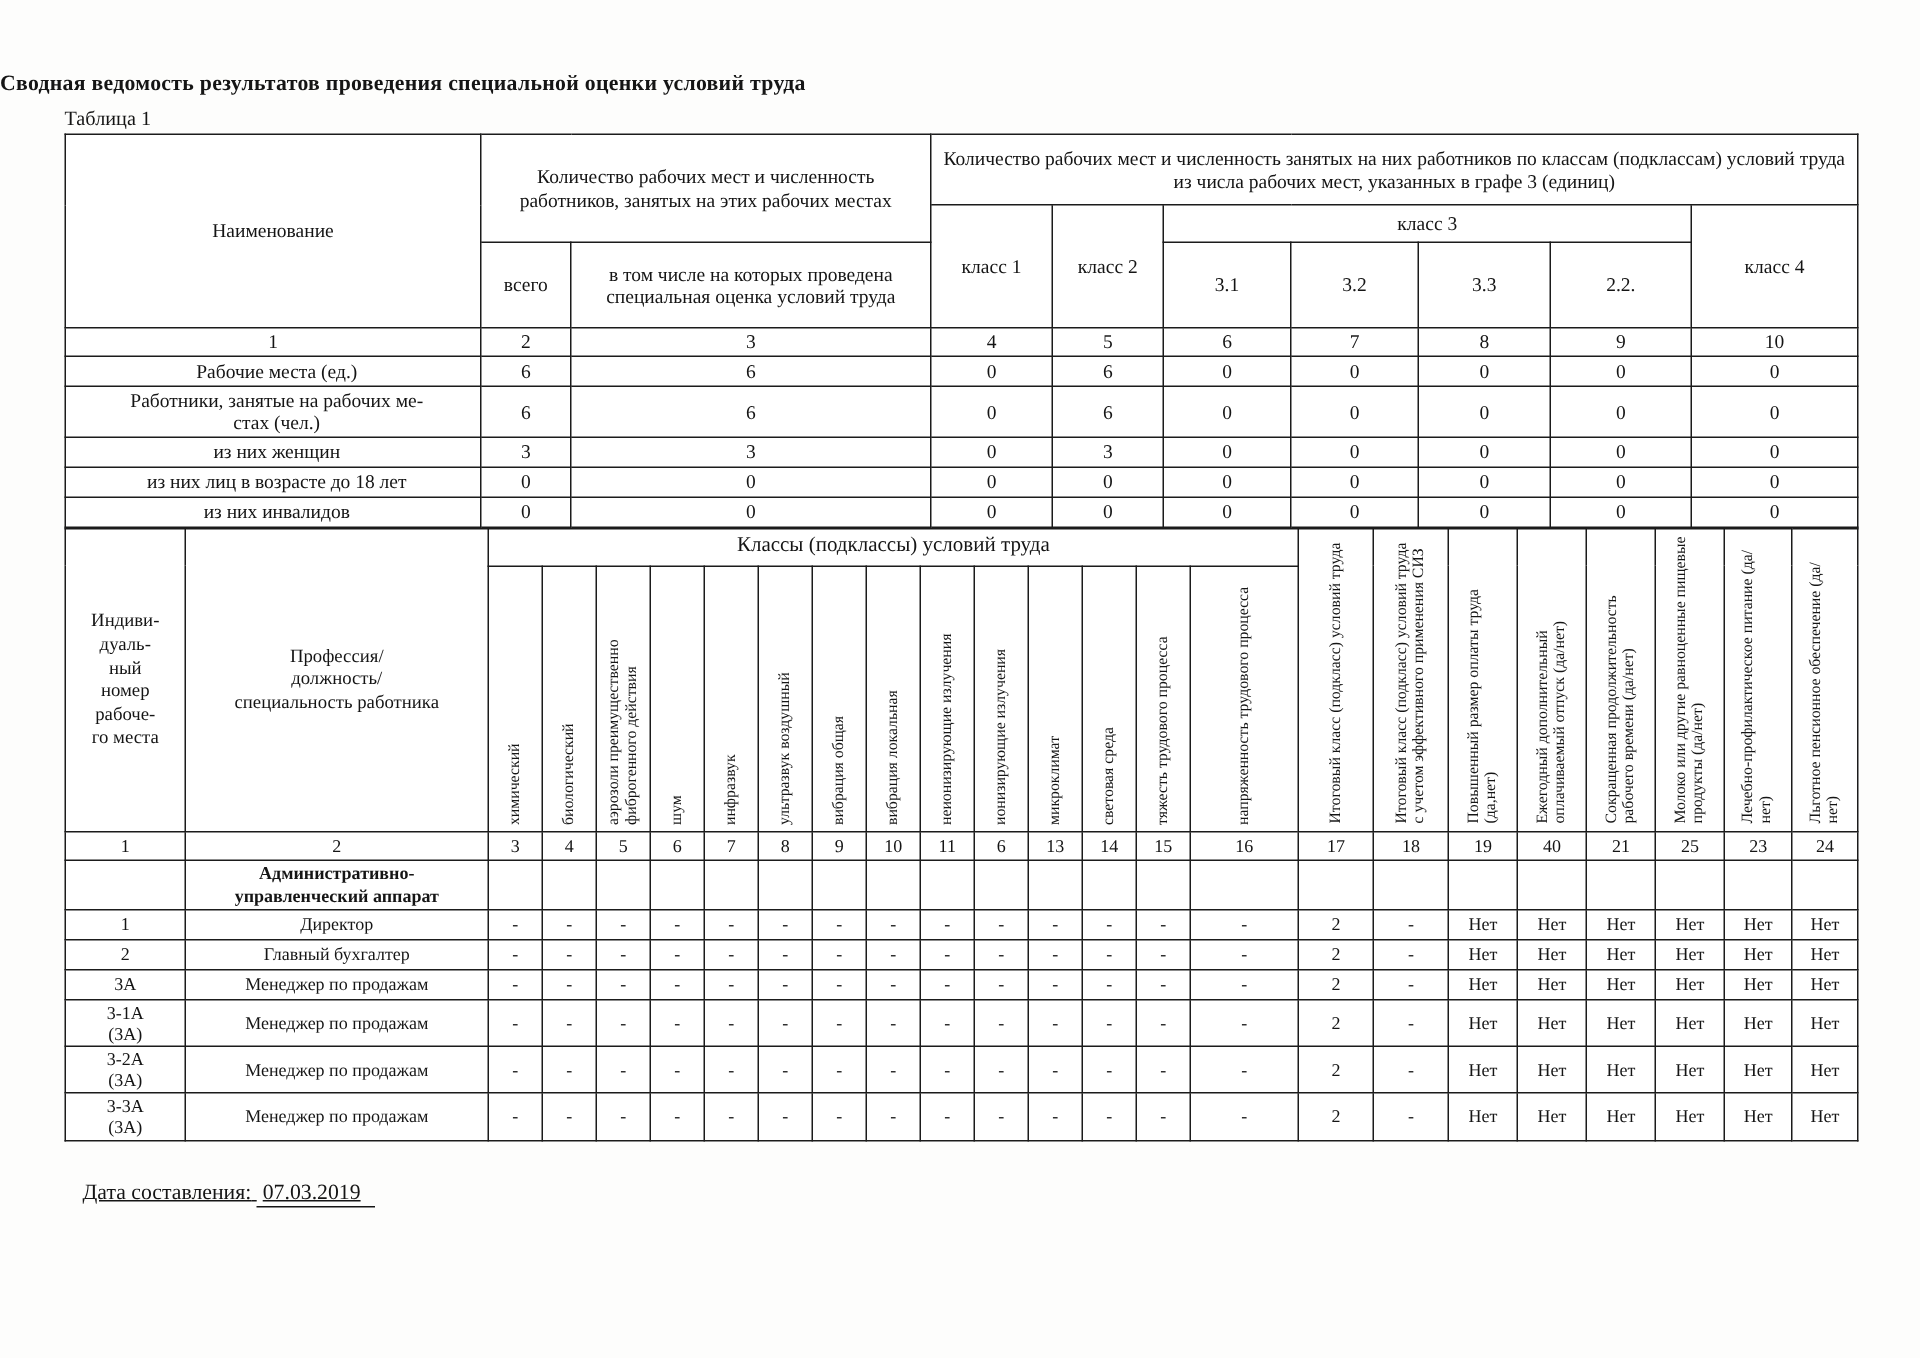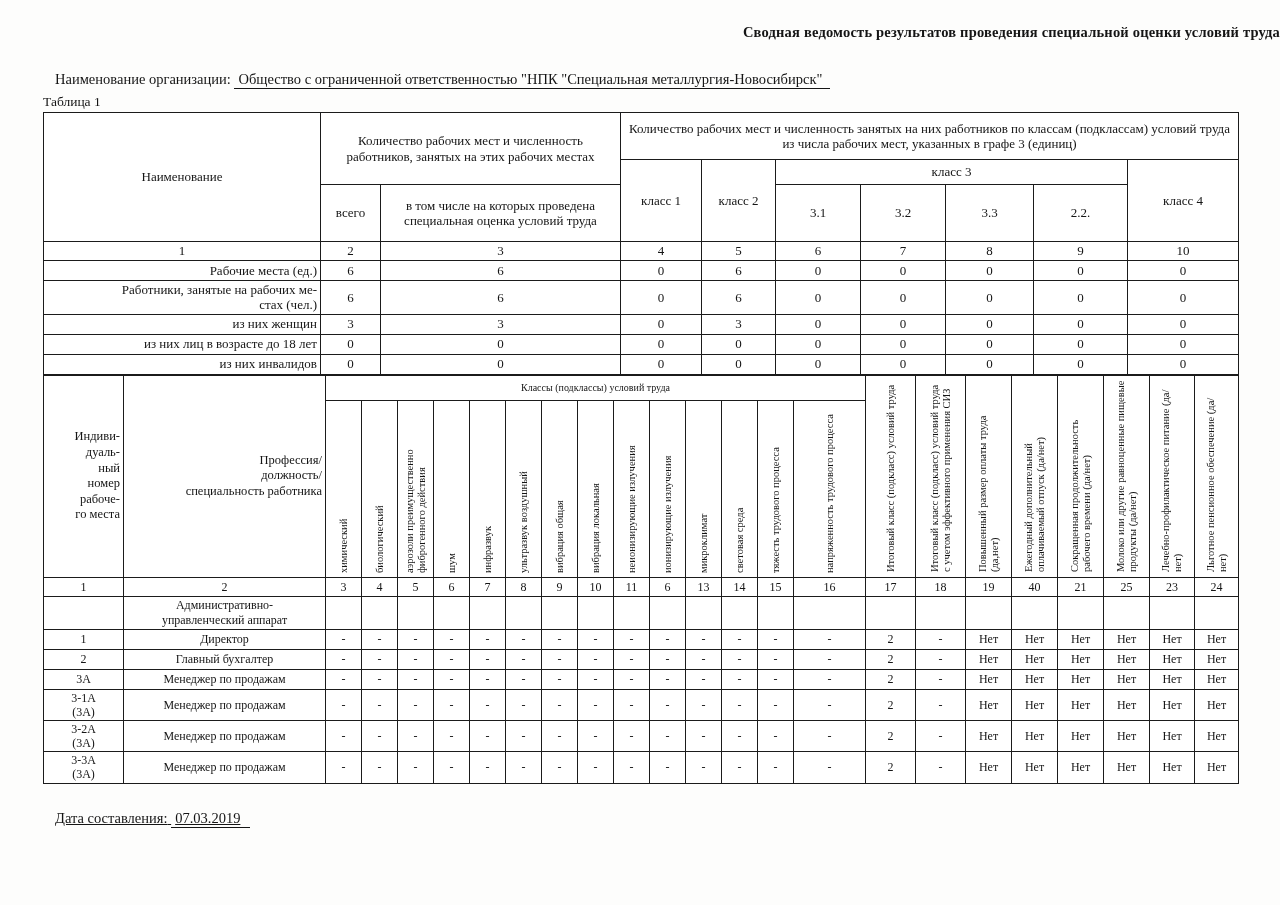--- a/index.html
+++ b/index.html
@@ -1,60 +1,56 @@
 <!DOCTYPE html>
 <html><head>
 <meta charset="utf-8">
 <style>
   html,body{margin:0;padding:0;background:#ffffff;}
   .page{position:relative;width:1280px;height:905px;background:#fdfdfc;
         font-family:"Liberation Serif","DejaVu Serif",serif;color:#151515;overflow:hidden;}
-  .title{padding-top:24px;text-align:right;font-weight:bold;font-size:14.5px;letter-spacing:.2px;}
+  .title{padding-top:48px;text-align:left;font-weight:bold;font-size:14.5px;letter-spacing:.2px;}
   .org-line{margin:30px 0 0 55px;font-size:14.5px;}
   .org-line .u{border-bottom:1px solid #151515;padding:0 8px 1px 4px;}
   .caption{width:1195px;margin:6px 0 2px 43px;text-align:left;font-size:13.5px;
            padding-right:26px;box-sizing:border-box;}
   table{border-collapse:collapse;table-layout:fixed;width:1195px;margin-left:43px;background:#fff;}
   td{border:1px solid #1b1b1b;text-align:center;vertical-align:middle;
      padding:1px 3px;font-size:13px;line-height:1.18;overflow:hidden;}
   
   #t1 thead td{font-size:13px;}
   #t1 .hr1{height:47px;}
   #t1 .hr2{height:25px;}
   #t1 .hr3{height:57px;}
   .num-cell{font-size:12.5px;height:18px;padding:0 2px;}
   #t1 tbody td{height:17px;}
-  #t1 .label-cell{text-align:right;padding-left:8px;white-space:pre-line;}
+  #t1 .label-cell{text-align:center;padding-left:8px;white-space:pre-line;}
   
   #t2 td{font-size:12px;}
-  #t2 .hcol{font-size:12.5px;white-space:pre-line;line-height:1.25;text-align:right;}
-  #t2 .band{height:22px;font-size:10px;}
+  #t2 .hcol{font-size:12.5px;white-space:pre-line;line-height:1.25;}
+  #t2 .band{height:22px;font-size:14px;}
   .rcell{padding:4px 1px;vertical-align:middle;}
   .rot{writing-mode:vertical-rl;transform:rotate(180deg);margin:0 auto;
        font-size:10.5px;line-height:1.12;text-align:left;}
   .rot14{height:168px;}
   .rot8{height:192px;}
   #t2 tbody td{height:17px;}
   .pre{white-space:pre-line;}
-  .group-label{font-weight:normal;white-space:pre-line;line-height:1.25;}
+  .group-label{font-weight:bold;white-space:pre-line;line-height:1.25;}
   #t2 .grow td{height:30px;}
   .date-line{margin:26px 0 0 55px;font-size:14.5px;text-decoration:underline;}
   .date-line .u{border-bottom:1px solid #151515;padding:0 10px 1px 4px;}
 </style>
 </head>
 <body>
 
 <div class="page">
 
   <div class="title">Сводная ведомость результатов проведения специальной оценки условий труда</div>
 
-  <div class="org-line">
-    <span>Наименование организации:</span>
-    <span class="u">Общество с ограниченной ответственностью "НПК "Специальная металлургия-Новосибирск"</span>
-  </div>
 
   <div class="caption">Таблица 1</div>
 
   <table id="t1">
     <colgroup>
       <col style="width:277px">
         <col style="width:60px">
         <col style="width:240px">
       <col style="width:81px">
         <col style="width:74px">

